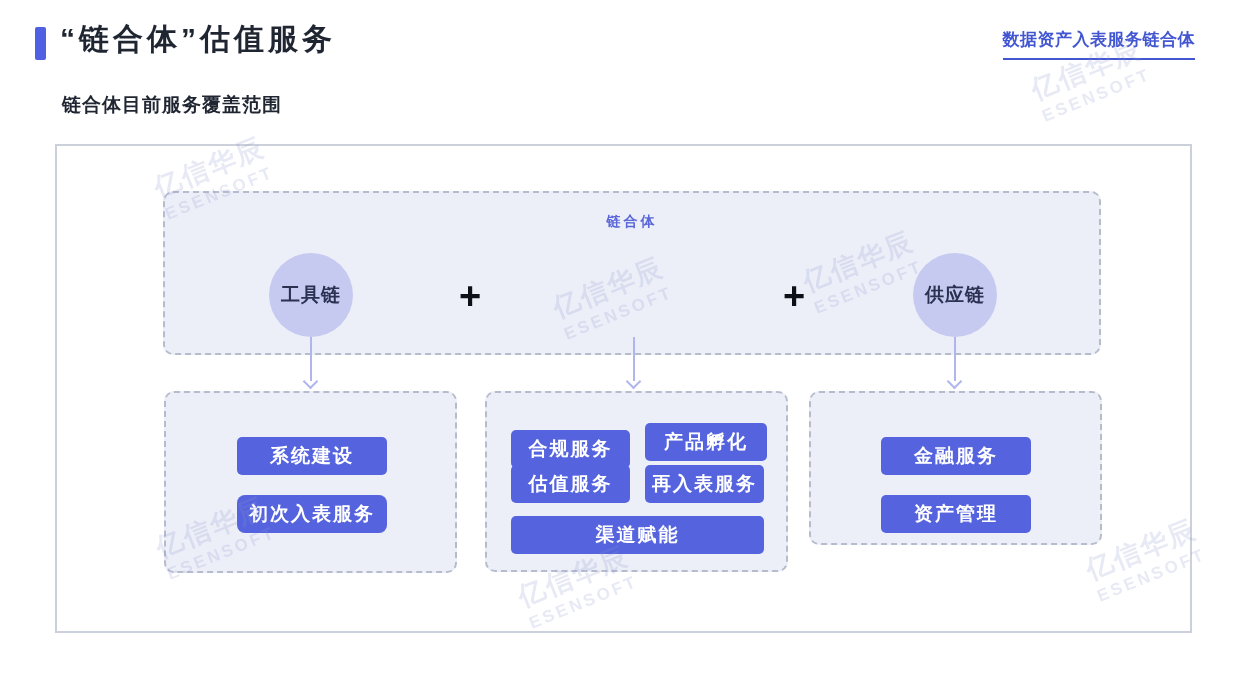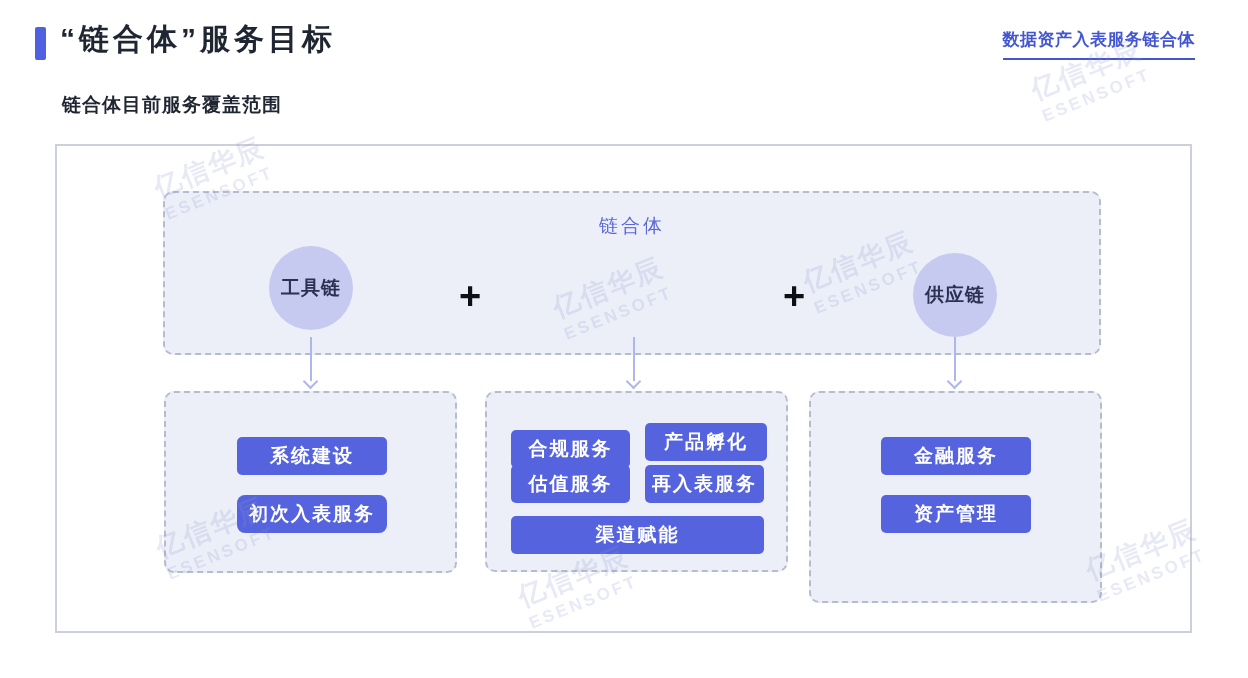--- a/index.html
+++ b/index.html
@@ -24,40 +24,40 @@
   .page-title{position:absolute;left:60px;top:19px;font-size:30px;font-weight:bold;color:var(--text-dark);letter-spacing:4px;white-space:nowrap;}
   .header-link{position:absolute;top:28px;right:53px;font-size:17px;font-weight:bold;color:var(--link);text-decoration:none;border-bottom:2px solid var(--link);padding-bottom:7px;letter-spacing:.5px;white-space:nowrap;cursor:pointer;}
   .subtitle{position:absolute;left:62px;top:92px;font-size:19px;font-weight:bold;color:var(--text-dark);letter-spacing:1px;}
 
   
   .canvas{position:absolute;left:55px;top:144px;width:1137px;height:489px;background:#fff;border:2px solid #ccd0da;}
 
   
   .dash-box{position:absolute;background:var(--box-bg);border:2px dashed var(--box-border);border-radius:10px;}
   .top-box{left:163px;top:191px;width:938px;height:164px;}
-  .group-title{padding-top:20px;text-align:center;font-size:19px;font-weight:normal;color:var(--group-title);letter-spacing:3px;}
+  .group-title{padding-top:20px;text-align:center;font-size:14px;font-weight:bold;color:var(--group-title);letter-spacing:3px;}
 
   .circle{position:absolute;width:84px;height:84px;border-radius:50%;background:var(--circle);display:flex;align-items:center;justify-content:center;font-size:19px;font-weight:bold;color:#2b3150;letter-spacing:1px;}
-  .c1{left:269px;top:246px;}
+  .c1{left:269px;top:253px;}
   .c2{left:592px;top:253px;}
   .c3{left:913px;top:253px;}
   .plus{position:absolute;width:44px;height:44px;display:flex;align-items:center;justify-content:center;font-size:38px;font-weight:bold;color:#0d1017;}
   .p1{left:448px;top:274px;}
   .p2{left:772px;top:274px;}
 
   
   .arrow-line{position:absolute;width:2px;height:44px;background:var(--arrow);z-index:5;}
   .arrow-head{position:absolute;width:11px;height:11px;border-right:2.5px solid var(--arrow);border-bottom:2.5px solid var(--arrow);transform:rotate(45deg);z-index:5;}
   .a1l{left:310px;top:337px;} .a1h{left:305px;top:376px;}
   .a2l{left:633px;top:337px;} .a2h{left:628px;top:376px;}
   .a3l{left:954px;top:337px;} .a3h{left:949px;top:376px;}
 
   .col-left {left:164px;top:391px;width:293px;height:182px;}
   .col-mid  {left:485px;top:391px;width:303px;height:181px;}
-  .col-right{left:809px;top:391px;width:293px;height:212px;}
+  .col-right{left:809px;top:391px;width:293px;height:154px;}
 
   .chip{position:absolute;background:var(--chip);color:#fff;border-radius:5px;display:flex;align-items:center;justify-content:center;font-size:19px;font-weight:bold;letter-spacing:2px;white-space:nowrap;}
   
   .bL1{left:71px;top:44px;width:150px;height:38px;}
   .bL2{left:71px;top:102px;width:150px;height:38px;border-radius:8px;}
   
   .bM1{left:24px;top:22px;width:119px;height:38px;margin-top:15px;}
   .bM2{left:158px;top:30px;width:122px;height:38px;}
   .bM3{left:24px;top:72px;width:119px;height:38px;}
   .bM4{left:158px;top:72px;width:119px;height:38px;}
@@ -70,21 +70,21 @@
   .wm{position:absolute;width:180px;margin-left:-90px;margin-top:-34px;text-align:center;transform:rotate(-22deg);color:var(--watermark);opacity:.20;z-index:20;pointer-events:none;}
   .wm-cn{font-size:27px;font-weight:bold;letter-spacing:2px;}
   .wm-en{font-size:17px;font-weight:bold;letter-spacing:3px;}
 </style>
 </head>
 <body>
 
 <div id="page">
 
   <span class="accent-bar"></span>
-  <h1 class="page-title">“链合体”服务目标</h1>
+  <h1 class="page-title">“链合体”估值服务</h1>
   <a class="header-link">数据资产入表服务链合体</a>
   <h2 class="subtitle">链合体目前服务覆盖范围</h2>
 
   <div class="canvas"></div>
 
   <div class="dash-box top-box">
     <div class="group-title">链合体</div>
   </div>
   <div class="circle c1">工具链</div>
   <div class="plus p1">+</div>

